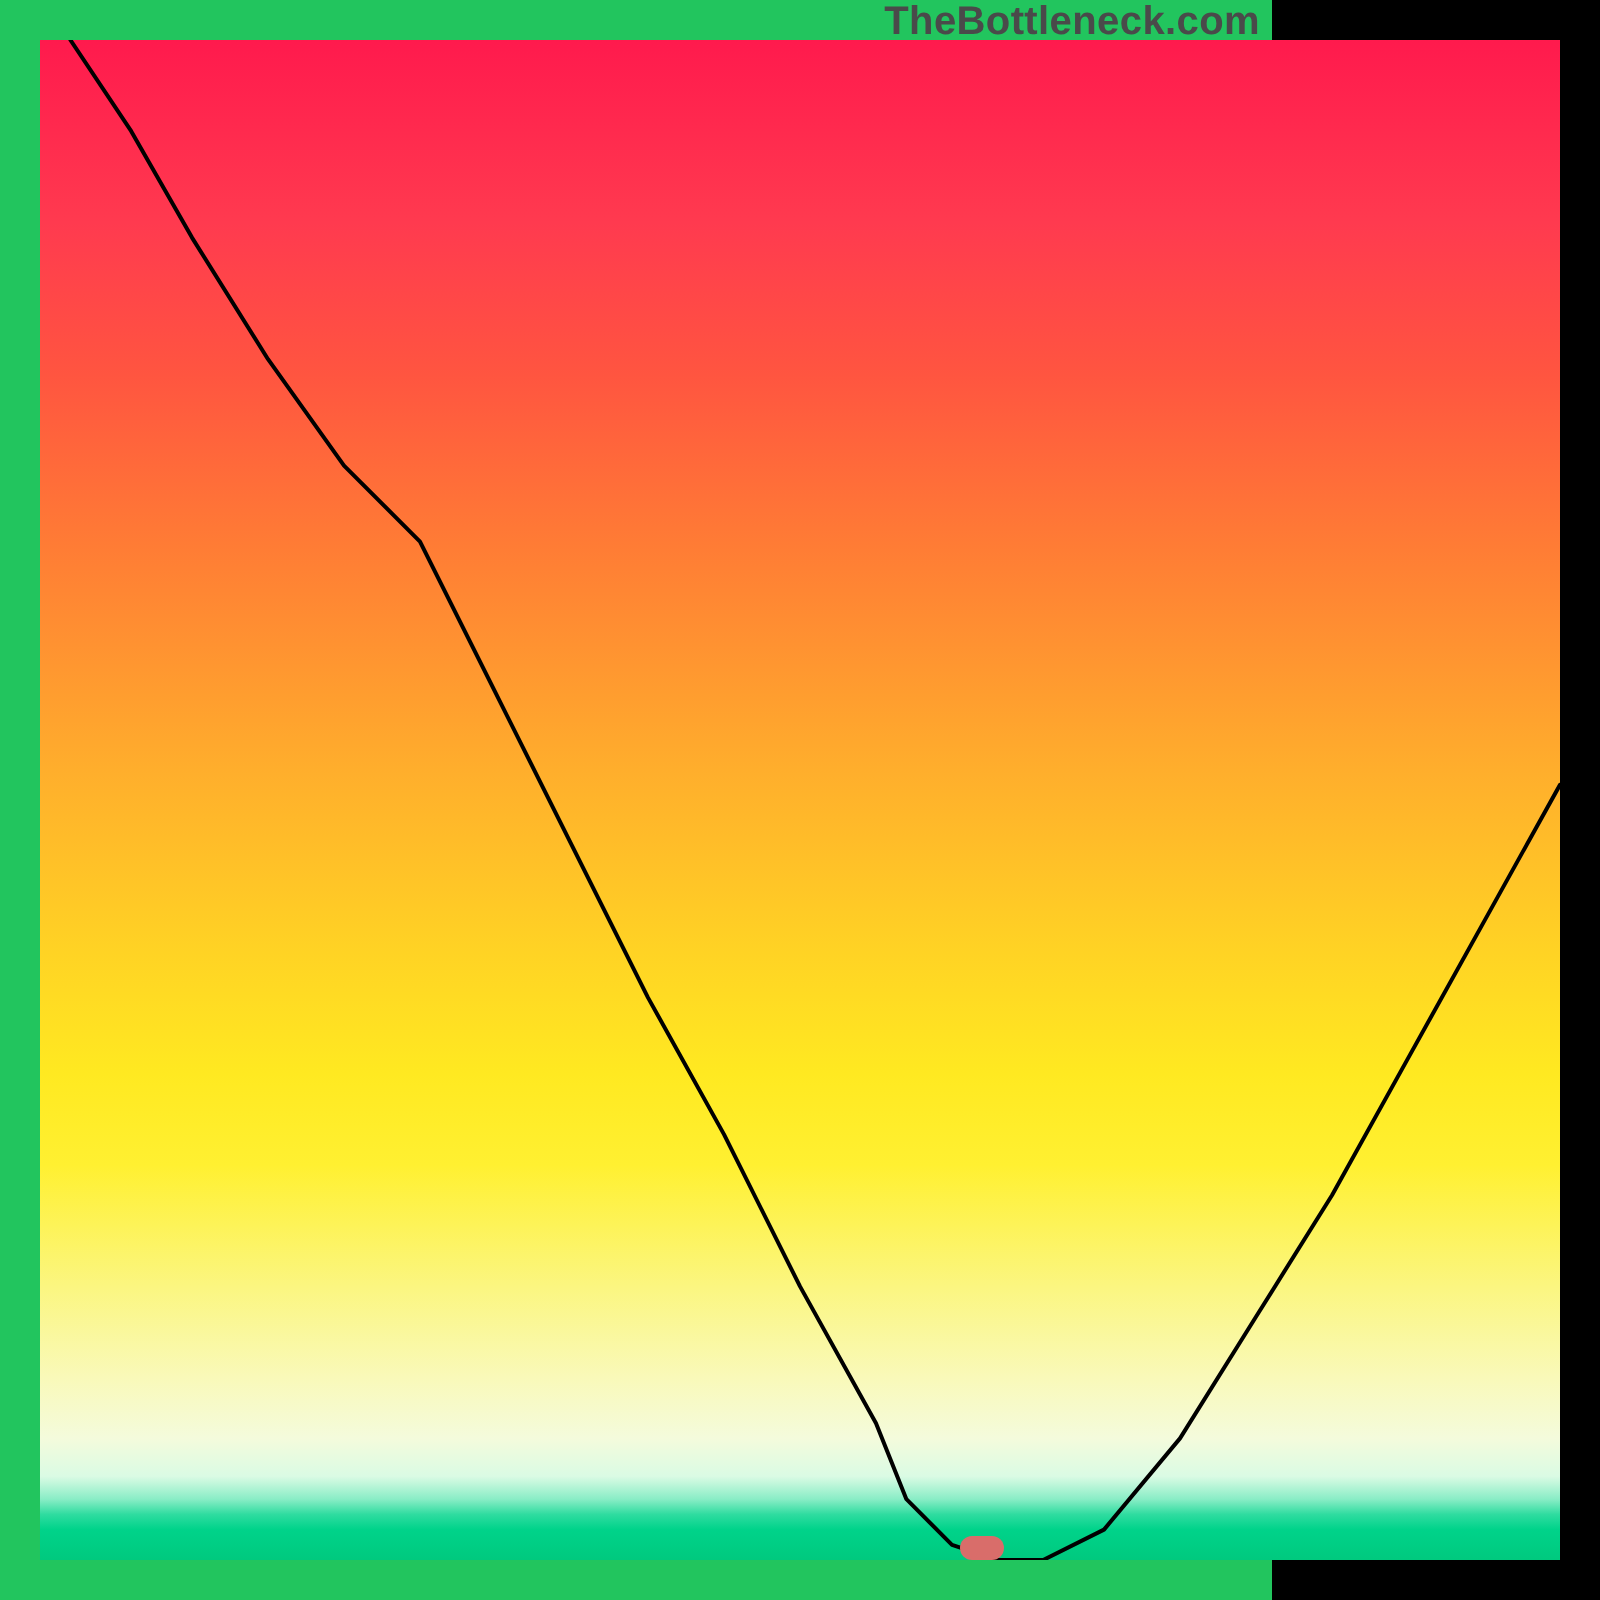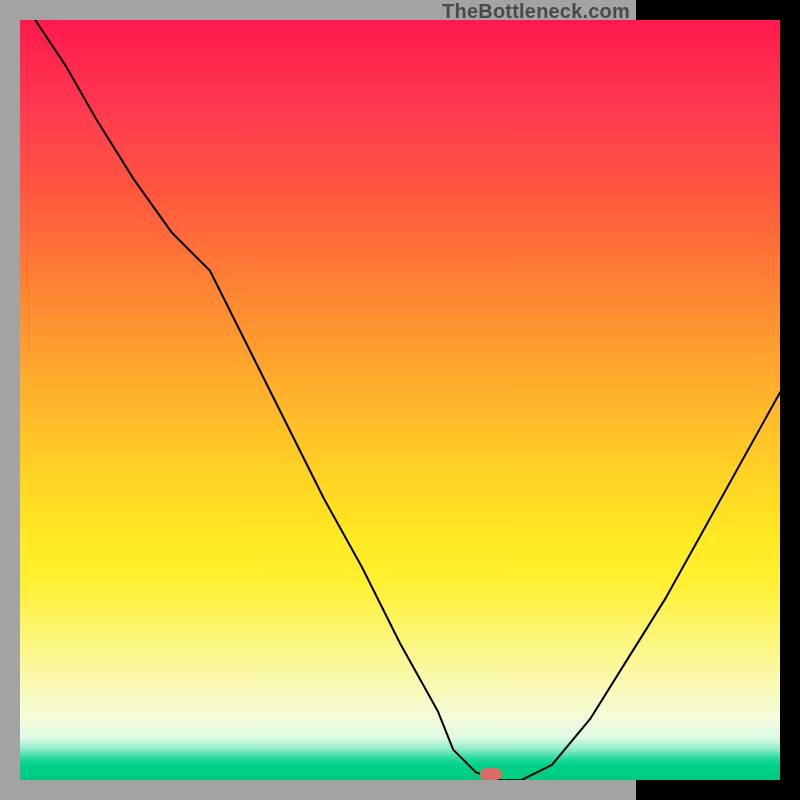--- a/index.html
+++ b/index.html
@@ -8,21 +8,21 @@
     width: 800px;
     height: 800px;
     background: #000;
     overflow: hidden;
     font-family: Arial, Helvetica, sans-serif;
   }
   .frame {
     position: relative;
     width: 636px;
     height: 800px;
-    background: #a3a3a3;
+    background: #22c55e;
   }
   .plot-area {
     position: absolute;
     left: 20px;
     top: 20px;
     width: 760px;
     height: 760px;
     background: linear-gradient(
       to bottom,
       #ff1a4d 0%,

